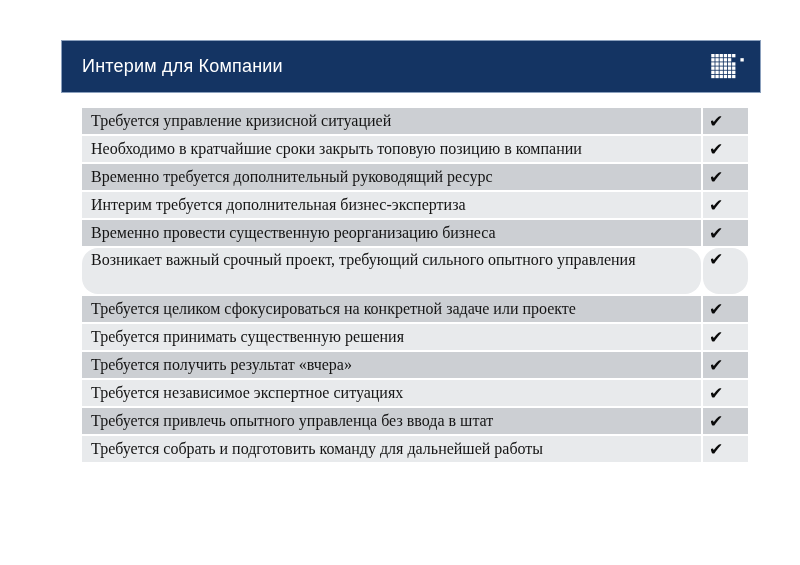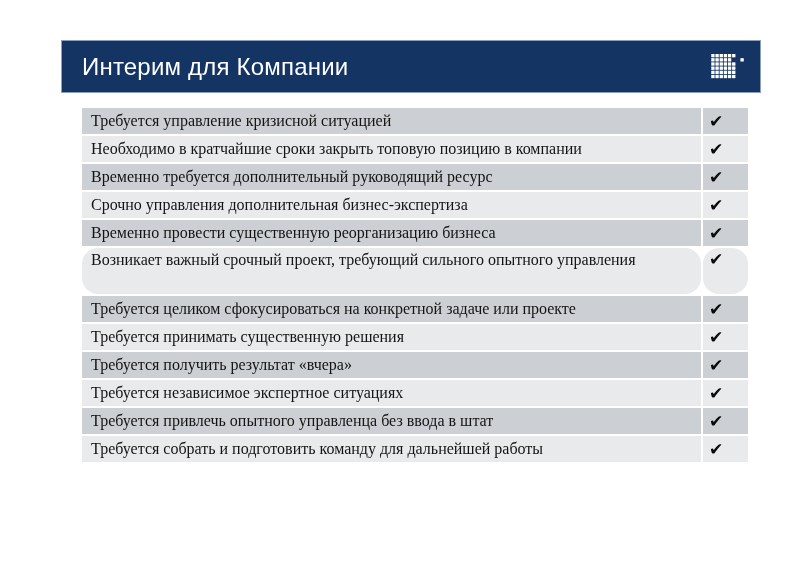--- a/index.html
+++ b/index.html
@@ -27,21 +27,21 @@
     width: 700px;
     height: 53px;
     background: var(--navy, #143463);
     border: 1px solid #8ba0bd;
     box-sizing: border-box;
     display: flex;
     align-items: center;
   }
   .title-text {
     font-family: "Liberation Sans", sans-serif;
-    font-size: 24px;
+    font-size: 18px;
     letter-spacing: 0.2px;
     color: #ffffff;
     padding-left: 20px;
     white-space: nowrap;
   }
   .logo {
     position: absolute;
     right: 16px;
     top: 0;
     height: 100%;
@@ -189,21 +189,21 @@
             <span class="checkmark">✔</span>
           </div>
         </div>
         <div class="t-row normal shade-dark">
           <div class="cell-label">Временно требуется дополнительный руководящий ресурс</div>
           <div class="cell-check">
             <span class="checkmark">✔</span>
           </div>
         </div>
         <div class="t-row normal shade-light">
-          <div class="cell-label">Срочно управления дополнительная бизнес-экспертиза</div>
+          <div class="cell-label">Интерим требуется дополнительная бизнес-экспертиза</div>
           <div class="cell-check">
             <span class="checkmark">✔</span>
           </div>
         </div>
         <div class="t-row normal shade-dark">
           <div class="cell-label">Временно провести существенную реорганизацию бизнеса</div>
           <div class="cell-check">
             <span class="checkmark">✔</span>
           </div>
         </div>

